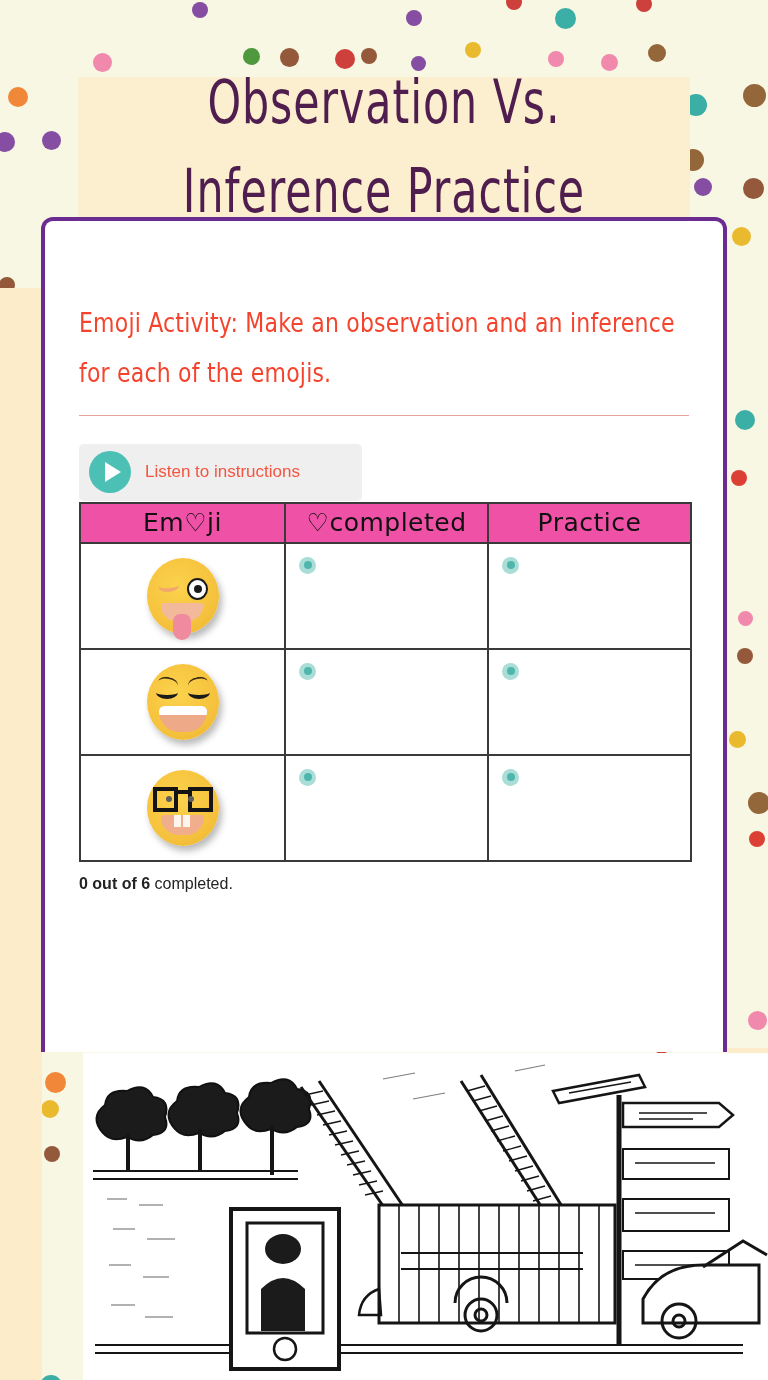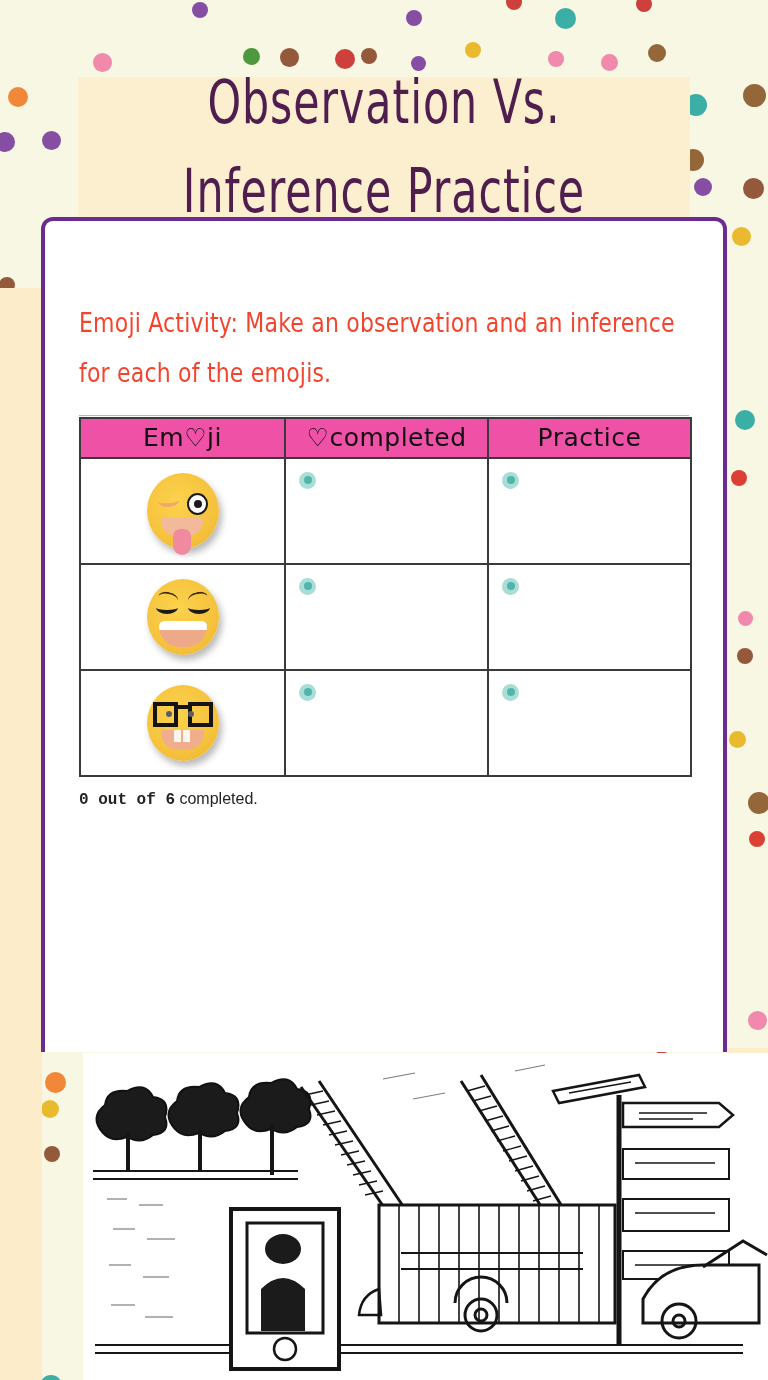--- a/index.html
+++ b/index.html
@@ -343,21 +343,21 @@
   .f-nerd .tooth.a { left: 13px; }
   .f-nerd .tooth.b { left: 22px; }
 
   
   #completion {
     margin-top: 13px;
     font-size: 16px;
     color: #232323;
     font-family: "Liberation Sans", sans-serif;
   }
-  #completion b { font-weight: 700; font-family: Liberation Mono, monospace; }
+  #completion b { font-weight: 700; }
 
   
   #worksheet-image {
     position: absolute;
     left: 83px; top: 1053px;
     width: 685px; height: 327px;
     background: #ffffff;
     z-index: 4;
     overflow: hidden;
   }
@@ -659,20 +659,26 @@
 <div id="header-banner">
   <h1 id="page-title">Observation Vs. Inference Practice</h1>
 </div>
 
 <div id="content-card">
   <div id="card-inner">
 
     <div id="instructions">Emoji Activity: Make an observation and an inference for each of the emojis.</div>
     <div id="instructions-rule"></div>
 
+    <div id="listen-button">
+      <span id="play-icon-circle">
+          <span class="tri"></span>
+        </span>
+      <span id="listen-label">Listen to instructions</span>
+    </div>
 
 
     <table id="oi-table">
       <thead>
         <tr>
           <th class="col-emoji">Em♡ji</th>
           <th class="col-obs">♡completed</th>
           <th class="col-inf">Practice</th>
         </tr>
       </thead>

